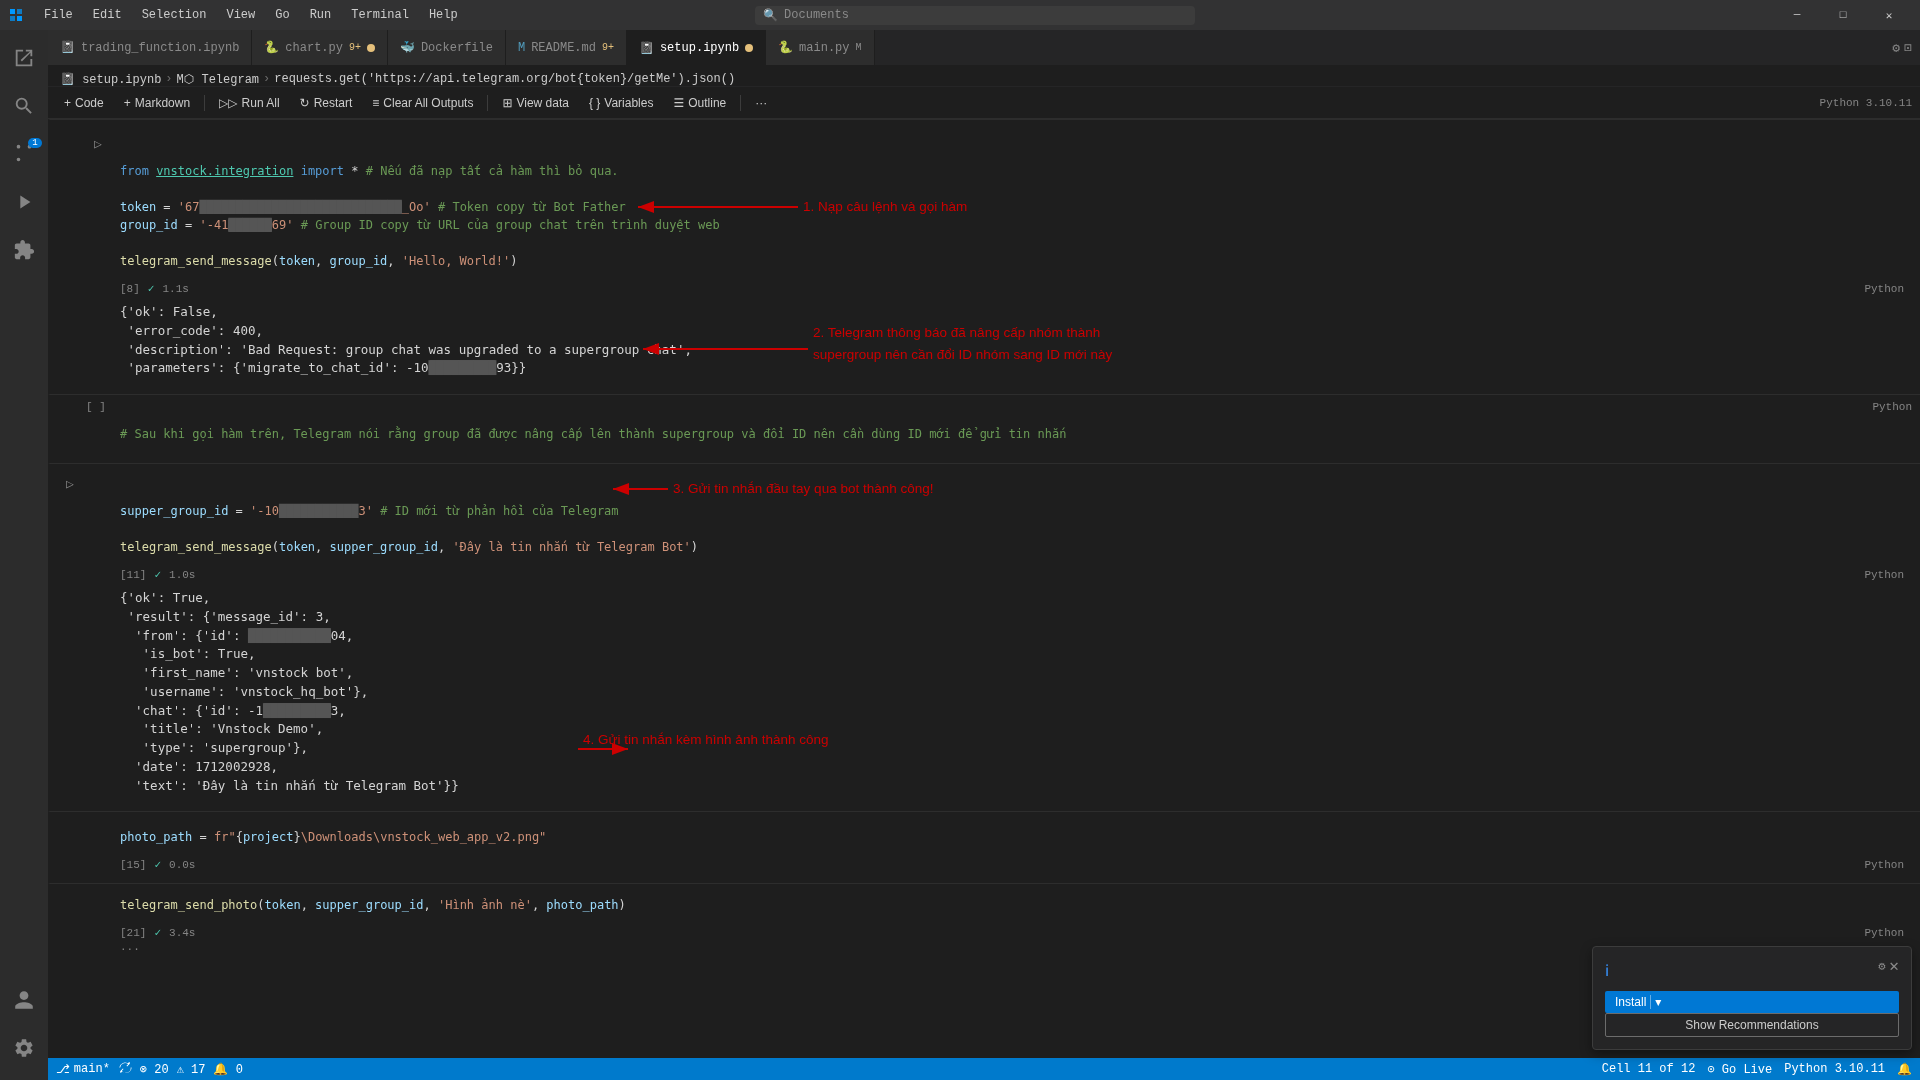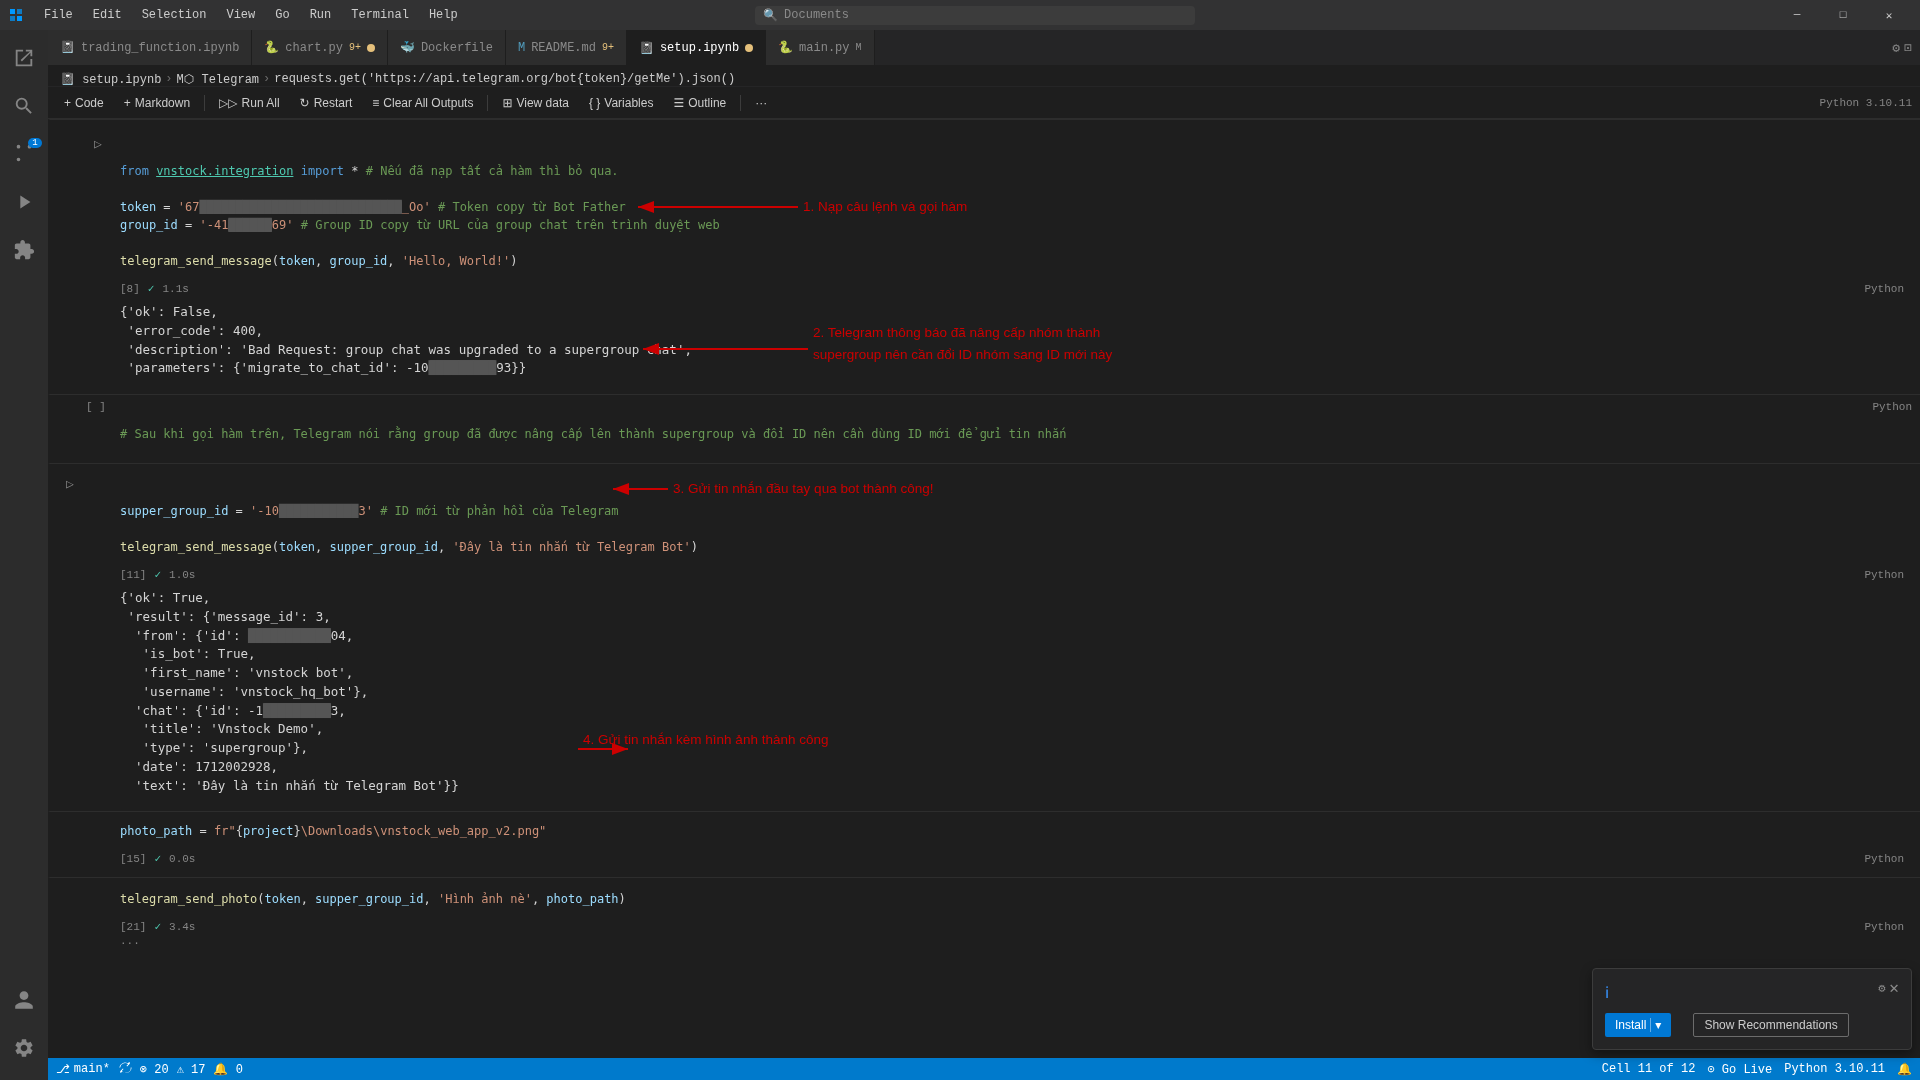--- a/index.html
+++ b/index.html
@@ -326,22 +326,23 @@
       justify-content: space-between;
       margin-bottom: 8px;
       gap: 8px;
     }
     .notification-text {
       flex: 1;
       line-height: 1.4;
     }
     .notification-actions {
       display: flex;
-      gap: 22px;
+      gap: 0;
       margin-top: 10px;
+      flex-direction: column;
     }
     .notif-btn {
       padding: 4px 10px;
       font-size: 12px;
       cursor: pointer;
       border: none;
       border-radius: 2px;
     }
     .notif-btn-primary {
       background: #0078d4;
@@ -596,21 +597,21 @@
    'first_name': 'vnstock bot',
    'username': 'vnstock_hq_bot'},
   'chat': {'id': -1<span style="background:#555;color:#555;border-radius:2px;">█████████</span>3,
    'title': 'Vnstock Demo',
    'type': 'supergroup'},
   'date': 1712002928,
   'text': 'Đây là tin nhắn từ Telegram Bot'}}</div>
         </div>
       </div>
 
-      <div class="cell" style="margin-top:8px; border-top:1px solid #2d2d2d; padding-top:4px;">
+      <div class="cell" style="margin-top:8px; border-top:1px solid #2d2d2d; padding-top:10px;">
         <div style="margin-left:62px; padding: 0 8px 4px;">
           <div class="code-block"><span class="var">photo_path</span> <span class="op">=</span> <span class="str">fr"<span class="op">{</span><span class="var">project</span><span class="op">}</span>\Downloads\vnstock_web_app_v2.png"</span></div>
         </div>
         <div style="display:flex; align-items:center; gap:8px; margin-left:62px; padding: 2px 8px 4px; font-size:11px; color:#858585;">
           <span>[15]</span>
           <span style="color:#4ec9b0;">✓</span>
           <span>0.0s</span>
           <span style="margin-left:auto; margin-right:8px;">Python</span>
         </div>
       </div>

